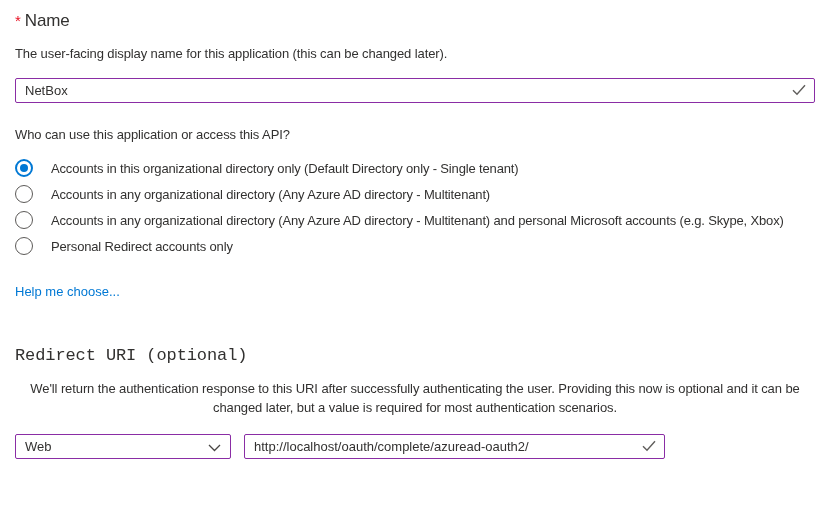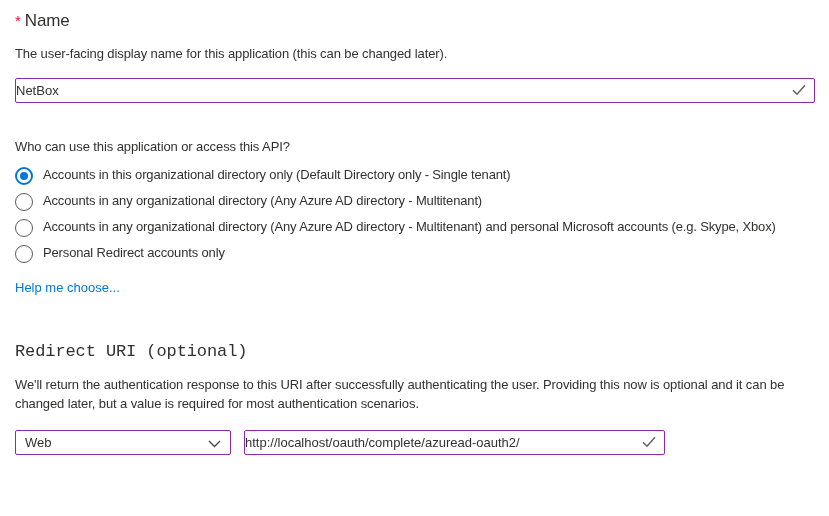--- a/index.html
+++ b/index.html
@@ -36,41 +36,42 @@
   .input-wrap {
     position: relative;
     margin-top: 15px;
     height: 25px;
   }
   .text-input {
     width: 100%;
     height: 25px;
     border: 1px solid #8a2da5;
     border-radius: 2px;
-    padding: 0 28px 0 0;
+    padding: 0 28px 0 9px;
     font-family: "Liberation Sans", "DejaVu Sans", sans-serif;
     font-size: 13px;
     color: #323130;
     outline: none;
     background: #fff;
   }
   .check-icon {
     position: absolute;
     right: 9px;
     top: 6px;
     pointer-events: none;
   }
   .sec2-title { margin-top: 44px; }
-  .question { margin-top: 34px; }
+  .question { margin-top: 22px; }
   .radio-group { margin-top: 11px; }
   .radio-row {
     display: flex;
-    align-items: flex-start;
+    align-items: center;
     height: 26px;
     cursor: pointer;
+    gap: 8px;
   }
   .radio-circle {
     width: 18px;
     height: 18px;
     border: 1px solid #5c5a58;
     border-radius: 50%;
     flex: 0 0 18px;
     margin-right: 10px;
     position: relative;
     background: #fff;
@@ -86,30 +87,31 @@
     border-radius: 50%;
     background: #0078d4;
   }
   .radio-label {
     font-size: 13px;
     letter-spacing: -0.15px;
     white-space: nowrap;
   }
   .help-link {
     display: inline-block;
-    margin-top: 9px;
+    margin-top: 25px;
     font-size: 13px;
     color: #0078d4;
     text-decoration: none;
     cursor: pointer;
   }
   .sec3-title { margin-top: 46px; font-family: Liberation Mono, monospace; }
   .redirect-desc {
     margin-top: 14px;
     max-width: 802px;
+    text-align: center;
   }
   .uri-row {
     margin-top: 17px;
     display: flex;
     align-items: center;
   }
   .dropdown {
     position: relative;
     width: 216px;
     height: 25px;

